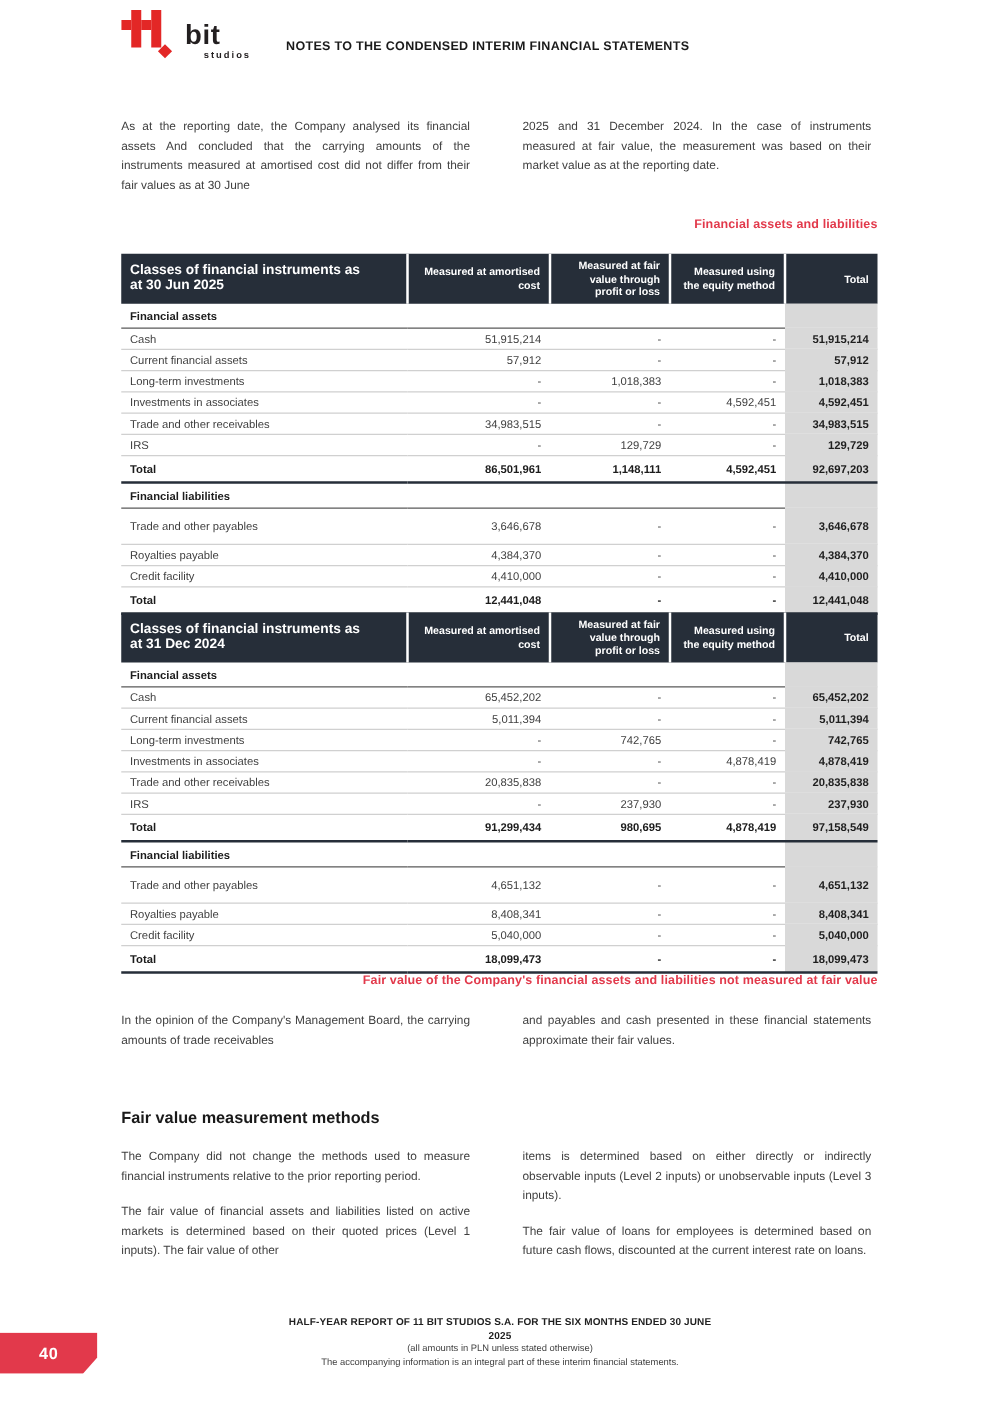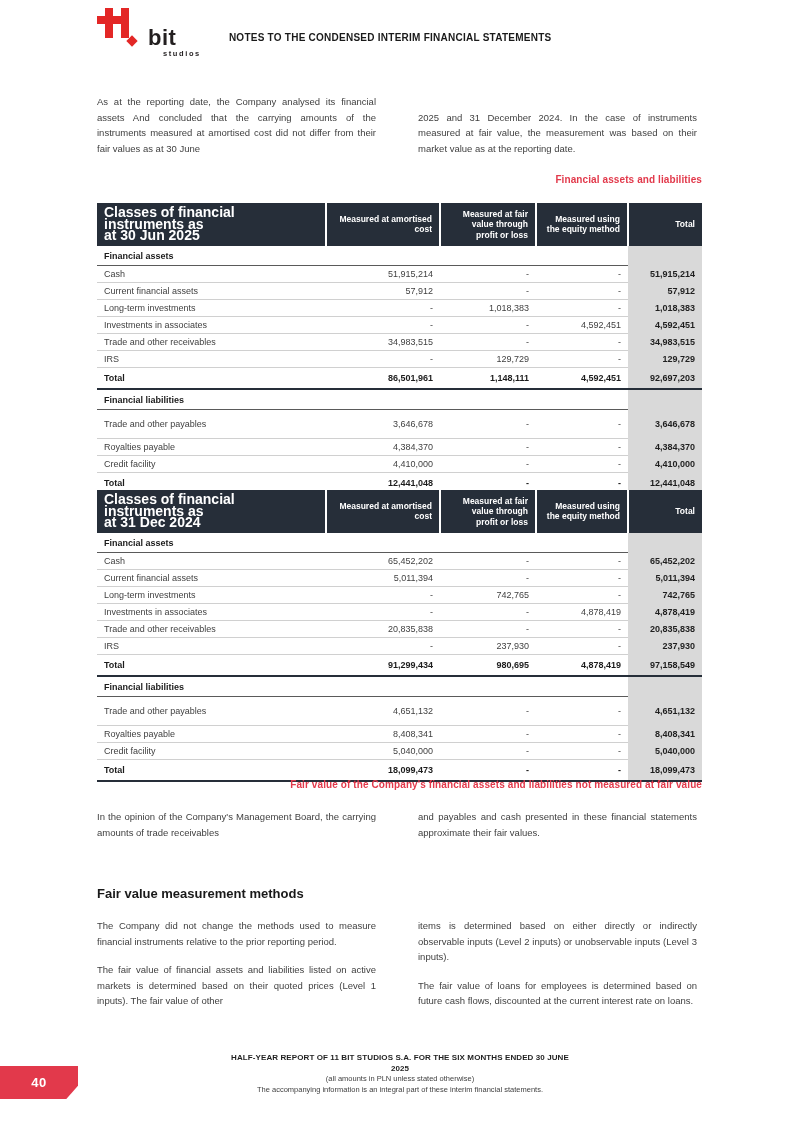--- a/index.html
+++ b/index.html
@@ -14,41 +14,41 @@
   *{margin:0;padding:0;box-sizing:border-box}
   html,body{background:#ffffff;}
   body{
     width:800px;height:1131px;position:relative;overflow:hidden;
     font-family:"Liberation Sans", sans-serif;color:var(--text);
   }
   .page{position:absolute;inset:0;background:#fff;}
 
   
   .page-header{position:absolute;left:97px;top:8px;right:98px;display:flex;align-items:flex-start;}
-  .logo{display:flex;align-items:flex-end;gap:5px;}
+  .logo{display:flex;align-items:flex-start;gap:5px;}
   .logo-textwrap{display:flex;flex-direction:column;margin-top:11px;}
   .logo-bit{font-size:22px;font-weight:800;color:#231f20;line-height:18px;letter-spacing:.5px;}
   .logo-studios{font-size:7.5px;font-weight:700;color:#231f20;letter-spacing:1.6px;margin-top:2px;padding-left:15px;}
   .doc-title{font-size:10px;font-weight:bold;color:#1a1a1a;letter-spacing:.25px;margin-left:28px;margin-top:24px;}
 
   
   .abs{position:absolute;left:97px;width:605px;}
-  .two-col{display:flex;gap:42px;align-items:flex-end;}
+  .two-col{display:flex;gap:42px;}
   .two-col .col{width:279px;font-size:9.5px;line-height:15.5px;text-align:justify;color:#3f3f3f;}
   .two-col .col p{margin-bottom:13px;}
   .red-heading{color:var(--red);font-size:10px;font-weight:bold;letter-spacing:.1px;text-align:right;}
   .black-heading{color:#191919;font-size:13px;font-weight:bold;}
 
   
   .fin-table{border-collapse:collapse;table-layout:fixed;width:605px;font-size:9px;color:#3f3f3f;}
   .fin-table thead th{
     background:var(--thbg);color:#fff;font-weight:bold;font-size:8.5px;line-height:10.5px;
     padding:4px 7px;vertical-align:middle;height:34px;
   }
-  .fin-table th.label-col{text-align:left;white-space:pre-line;font-size:14px;line-height:11.5px;}
+  .fin-table th.label-col{text-align:left;white-space:pre-line;font-size:11px;line-height:11.5px;}
   .fin-table th.num-col{text-align:right;border-left:2px solid #fff;}
   .fin-table td{line-height:10px;padding:3px 7px;}
   .fin-table td.label{text-align:left;}
   .fin-table td.num{text-align:right;}
   .fin-table td.total-cell{background:var(--graycol);font-weight:bold;color:#1f1f1f;}
   .fin-table tr.section-row td{font-weight:bold;color:#1c1c1c;border-bottom:1px solid var(--sectline);padding:5px 7px 4px 7px;}
   .fin-table tr.section-row td.total-cell{border-bottom:1px solid var(--graycol);}
   .fin-table tr.data-row td{border-bottom:1px solid var(--rowline);}
   .fin-table tr.data-row td.total-cell{border-bottom:1px solid var(--graycol);}
   .fin-table tr.data-row.tall td{padding-top:9px;padding-bottom:9px;}

